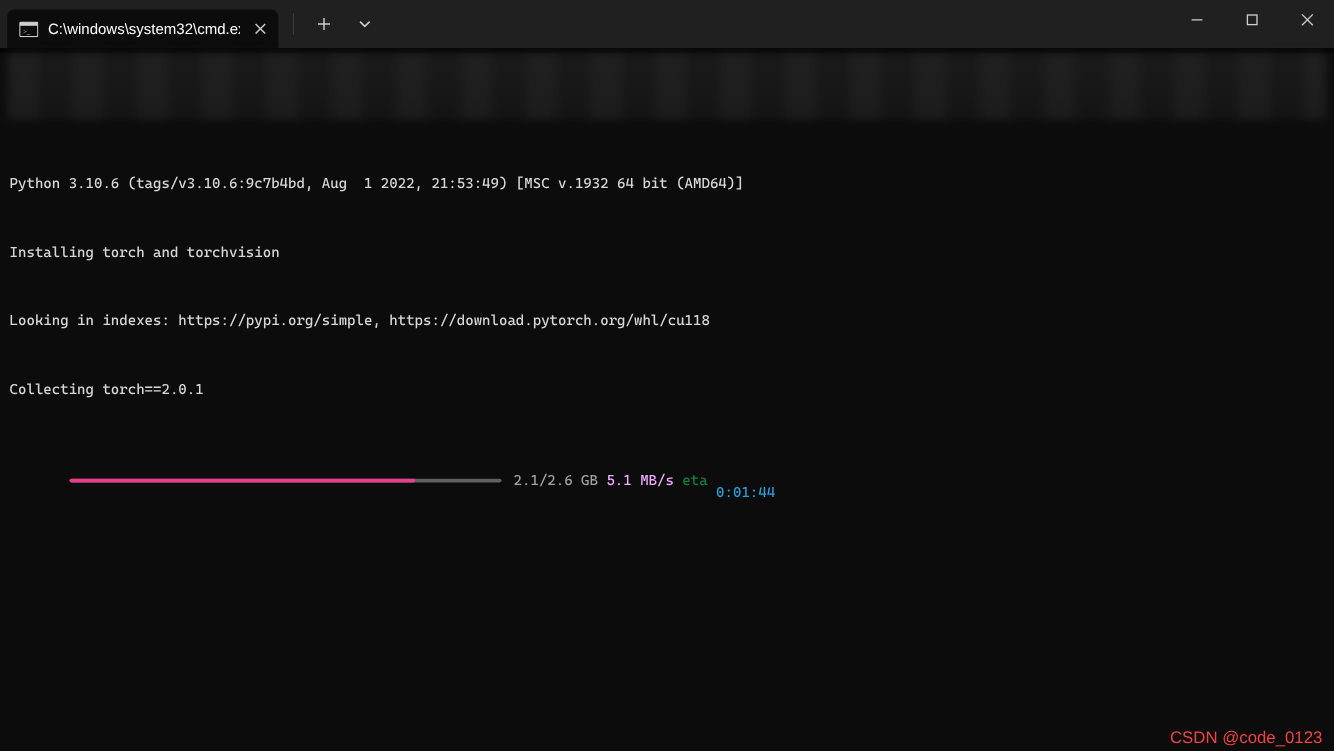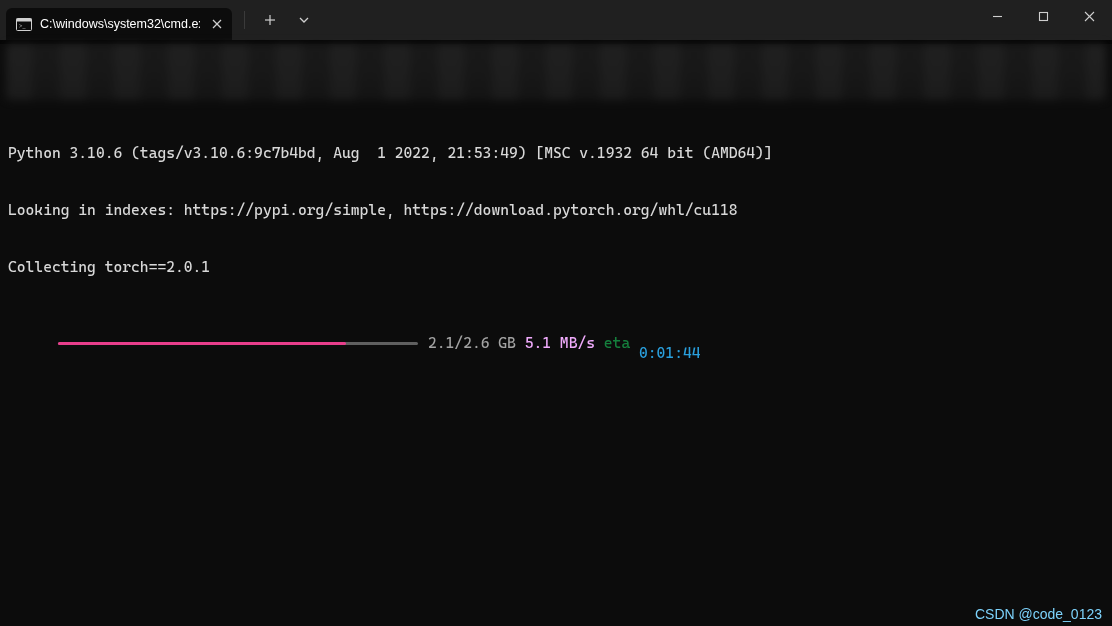--- a/index.html
+++ b/index.html
@@ -123,21 +123,21 @@
     border-radius: 4px;
     background:
       repeating-linear-gradient(90deg,
         rgba(255,255,255,0.06) 0 26px,
         rgba(255,255,255,0.02) 26px 54px),
       linear-gradient(#1b1b1b,#131313);
     filter: blur(4px);
     opacity: 0.75;
   }
   .lines {
-    font-size: 15px;
+    font-size: 12px;
     line-height: 19px;
     white-space: pre;
     color: #d8d8d8;
     padding-left: 8px;
   }
   .lines .row { display: block; }
   .row.indent { padding-left: 18px; }
 
   
   .progress-row {
@@ -165,21 +165,21 @@
   .spd  { color: #f0abfc; }
   .eta-lbl  { color: #15803d; }
   .eta-val  { color: #2aa0de; margin-top: 19px; }
 
   .watermark {
     position: absolute;
     right: 10px;
     bottom: 8px;
     font-family: "Segoe UI", Tahoma, sans-serif;
     font-size: 14px;
-    color: #7dd3fc;
+    color: #ef4444;
   }
 </style>
 </head>
 <body>
 
 <div class="titlebar">
 
   <div class="tab">
     <span class="tab-icon">
       <svg width="16" height="13" viewBox="0 0 16 13">
@@ -232,20 +232,21 @@
   </div>
 </div>
 
 <div class="terminal">
   <div class="content">
 
     <div class="blur-strip"></div>
 
     <div class="lines">
       <span class="row">Python 3.10.6 (tags/v3.10.6:9c7b4bd, Aug  1 2022, 21:53:49) [MSC v.1932 64 bit (AMD64)]</span>
+      <span class="row">Installing torch and torchvision</span>
       <span class="row">Looking in indexes: https://pypi.org/simple, https://download.pytorch.org/whl/cu118</span>
       <span class="row">Collecting torch==2.0.1</span>
 
       <span class="progress-row">
         <span class="progress-track">
           <span class="progress-fill" style="width:80%"></span>
         </span>
         <span class="sz">2.1/2.6 GB</span>
         <span>&nbsp;</span>
         <span class="spd">5.1 MB/s</span>

